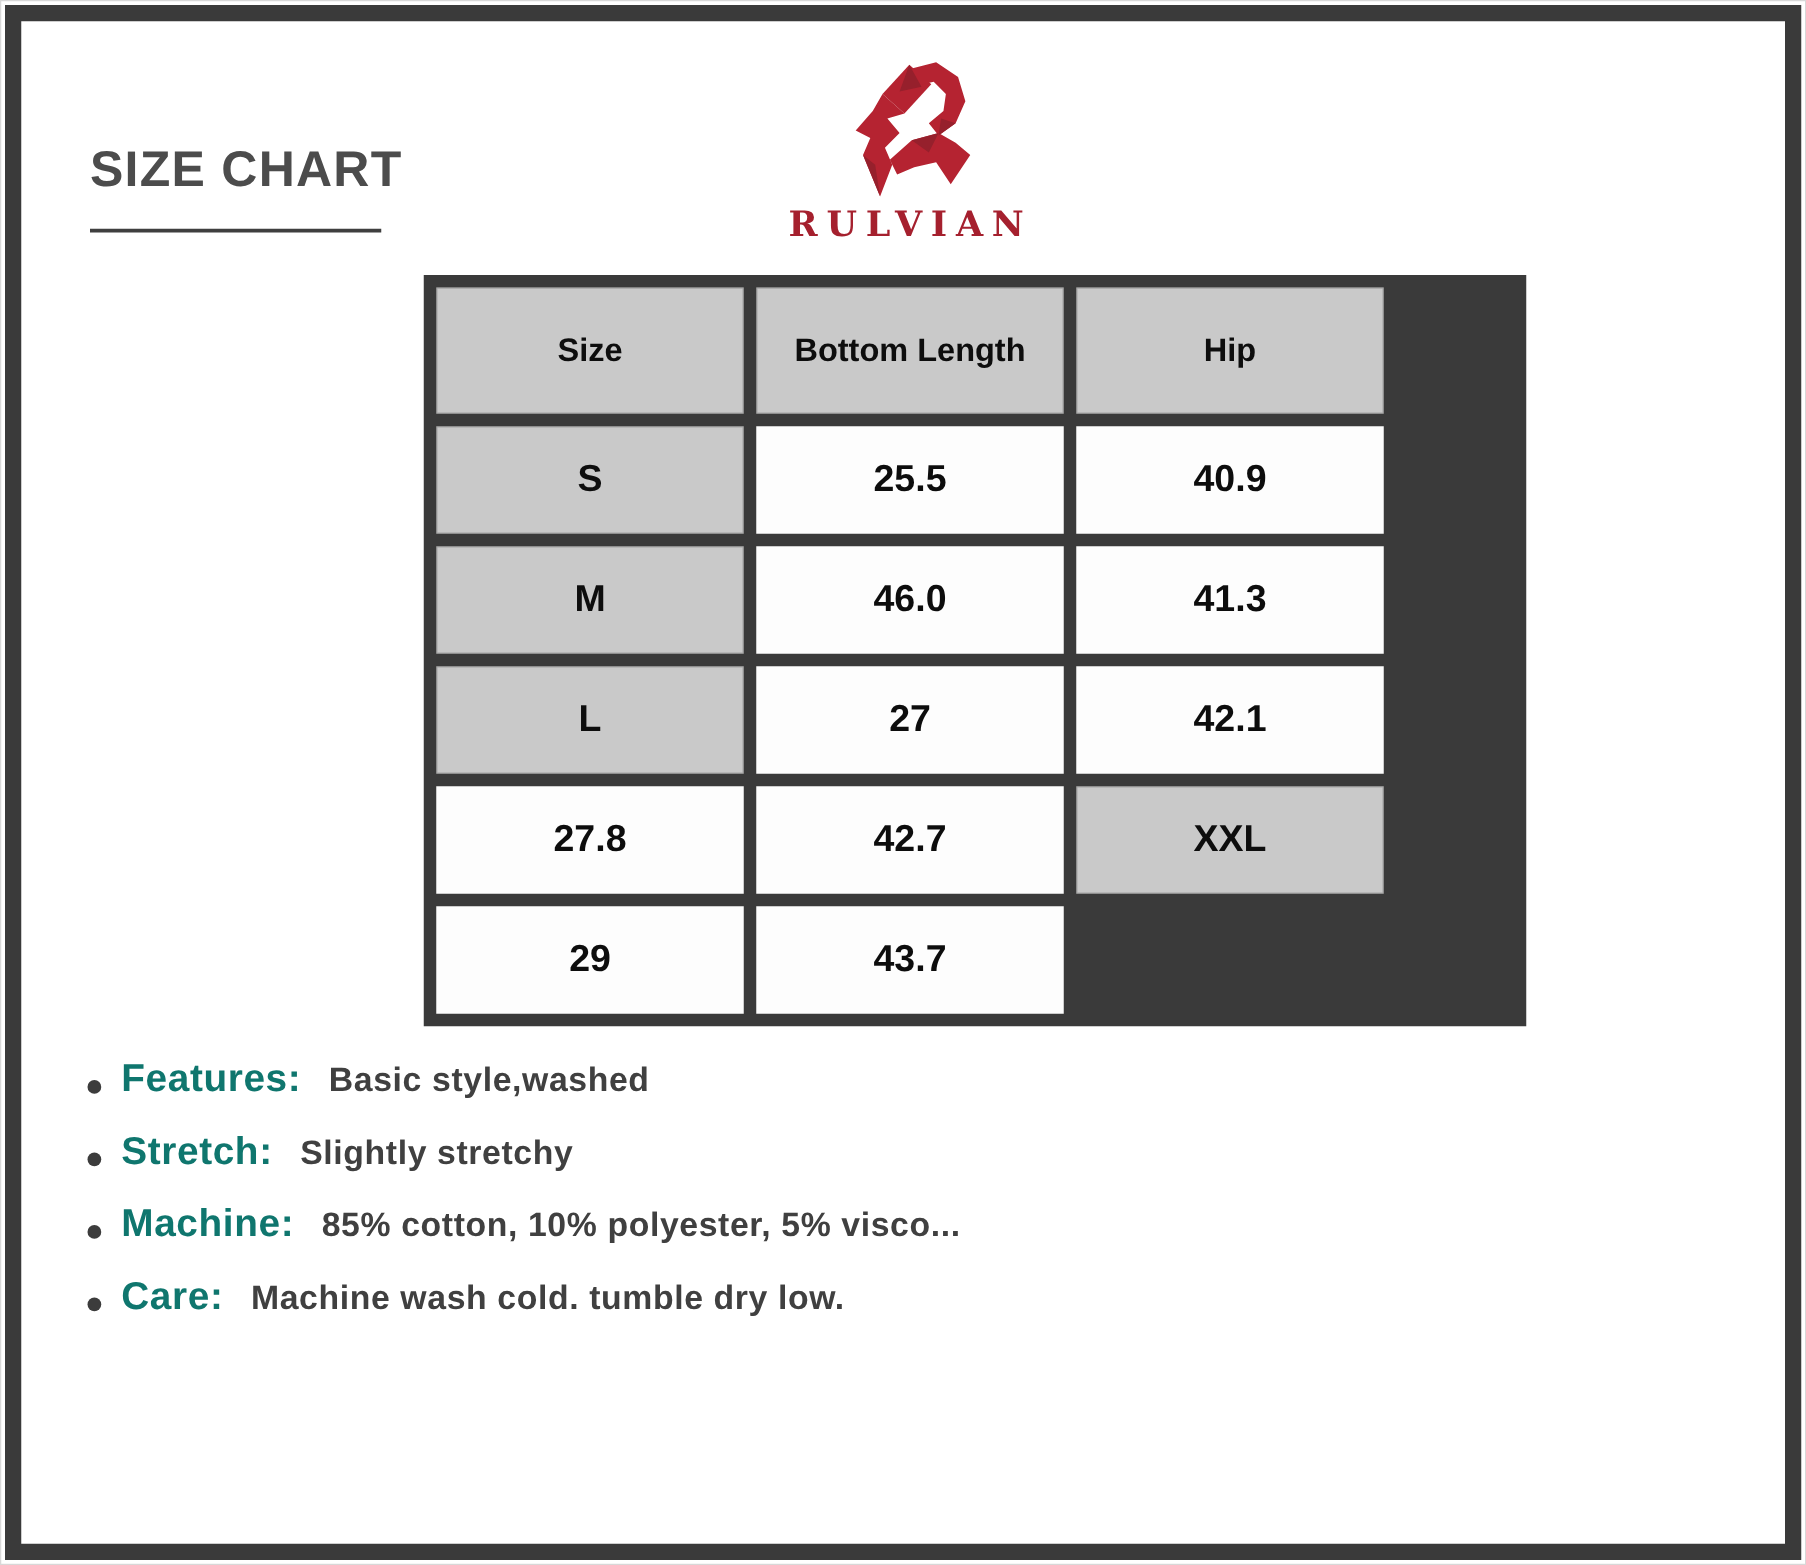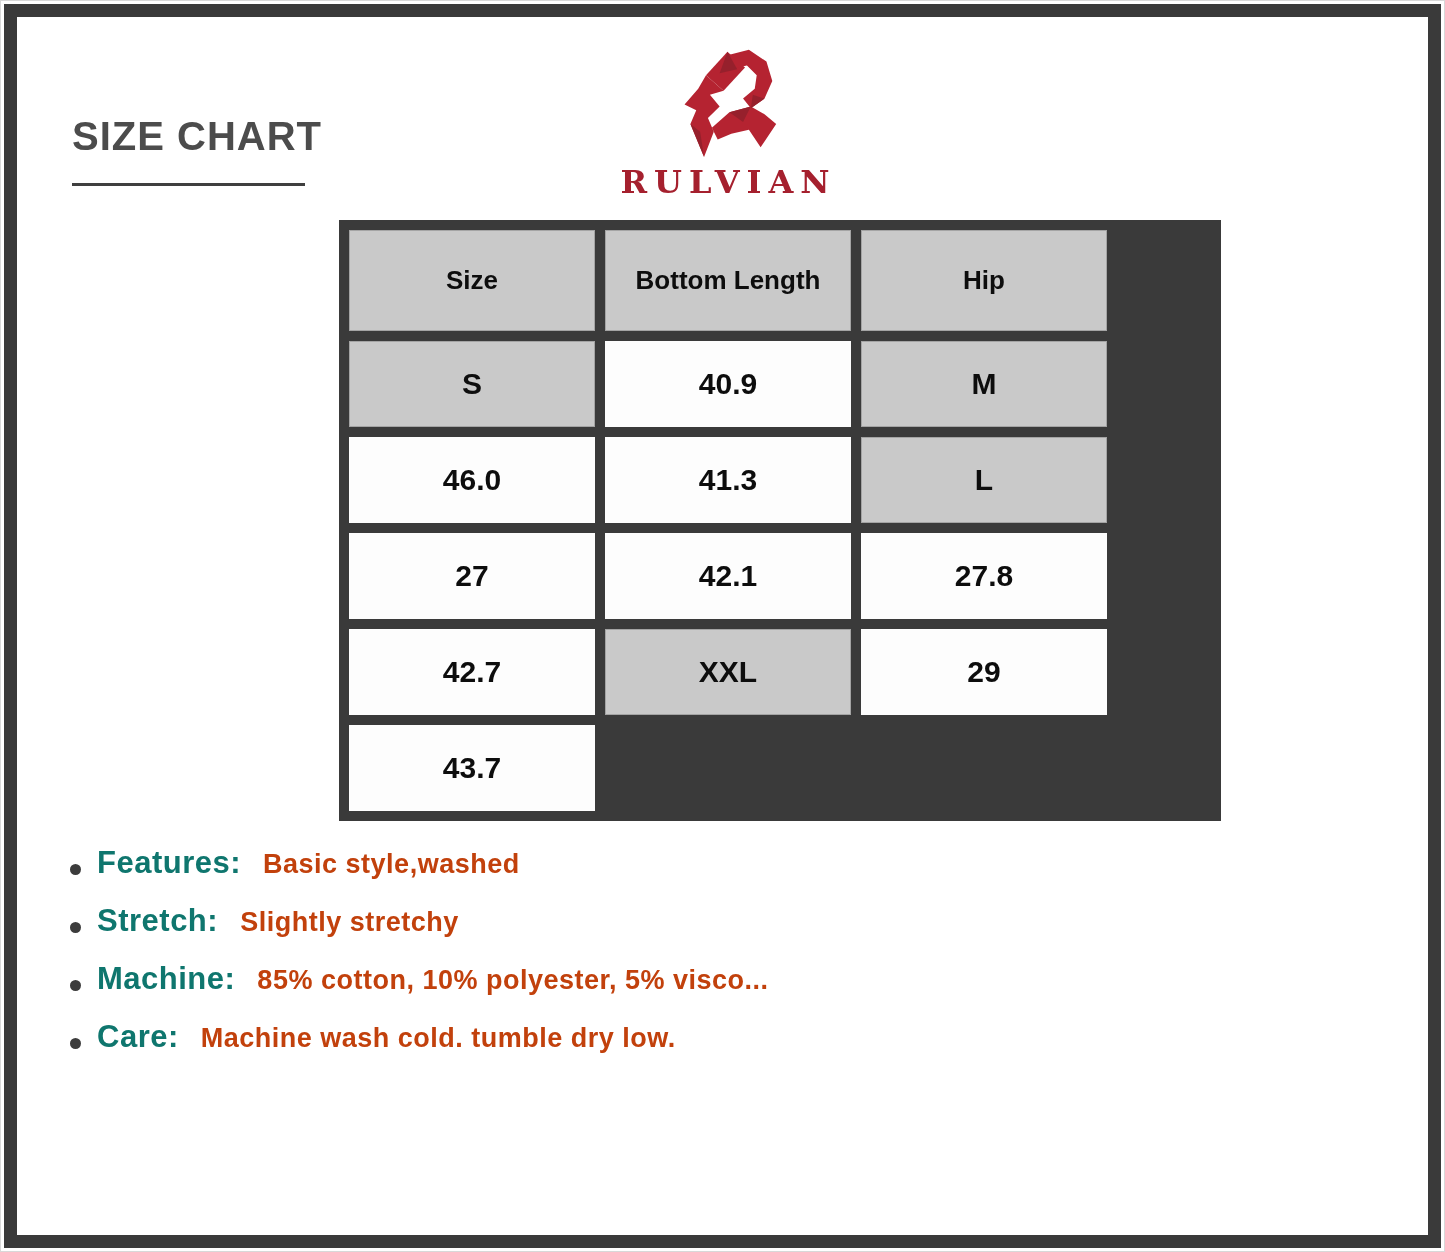--- a/index.html
+++ b/index.html
@@ -30,21 +30,21 @@
   }
   
   .brand{
     position:absolute;left:565px;top:42px;width:320px;
     text-align:center;
   }
   .brand svg{display:block;margin:0 auto;}
   .brand-name{
     margin-top:2px;
     font-family:"DejaVu Serif", serif;
-    font-size:32px;font-weight:bold;color:#a5202e;
+    font-size:28px;font-weight:bold;color:#a5202e;
     letter-spacing:7px;padding-left:7px;
     line-height:1;
   }
   
   .size-table{
     position:absolute;left:339px;top:220px;
     width:882px;height:601px;
     background:#3a3a3a;
     display:grid;
     grid-template-columns:246px 246px 246px;
@@ -77,21 +77,21 @@
     flex:none;align-self:center;
     width:11px;height:11px;border-radius:50%;
     background:#3c3c3c;margin-right:16px;
     transform:translateY(-5px);
   }
   .detail-label{
     font-size:31px;font-weight:bold;color:#0f766e;
     letter-spacing:0.5px;
   }
   .detail-value{
-    font-size:27px;font-weight:bold;color:#c2410c;
+    font-size:27px;font-weight:bold;color:#404040;
     margin-left:22px;letter-spacing:0.5px;
   }
 </style>
 </head>
 <body>
 
 <div class="canvas">
 
   <div class="frame"></div>
 
@@ -116,20 +116,21 @@
     <div class="brand-name">RULVIAN</div>
   </div>
 
   <div class="size-table">
 
     <div class="cell head">Size</div>
     <div class="cell head">Bottom Length</div>
     <div class="cell head">Hip</div>
 
     <div class="cell rowhead">S</div>
+    <div class="cell val">25.5</div>
     <div class="cell val">40.9</div>
 
     <div class="cell rowhead">M</div>
     <div class="cell val">46.0</div>
     <div class="cell val">41.3</div>
 
     <div class="cell rowhead">L</div>
     <div class="cell val">27</div>
     <div class="cell val">42.1</div>
 

